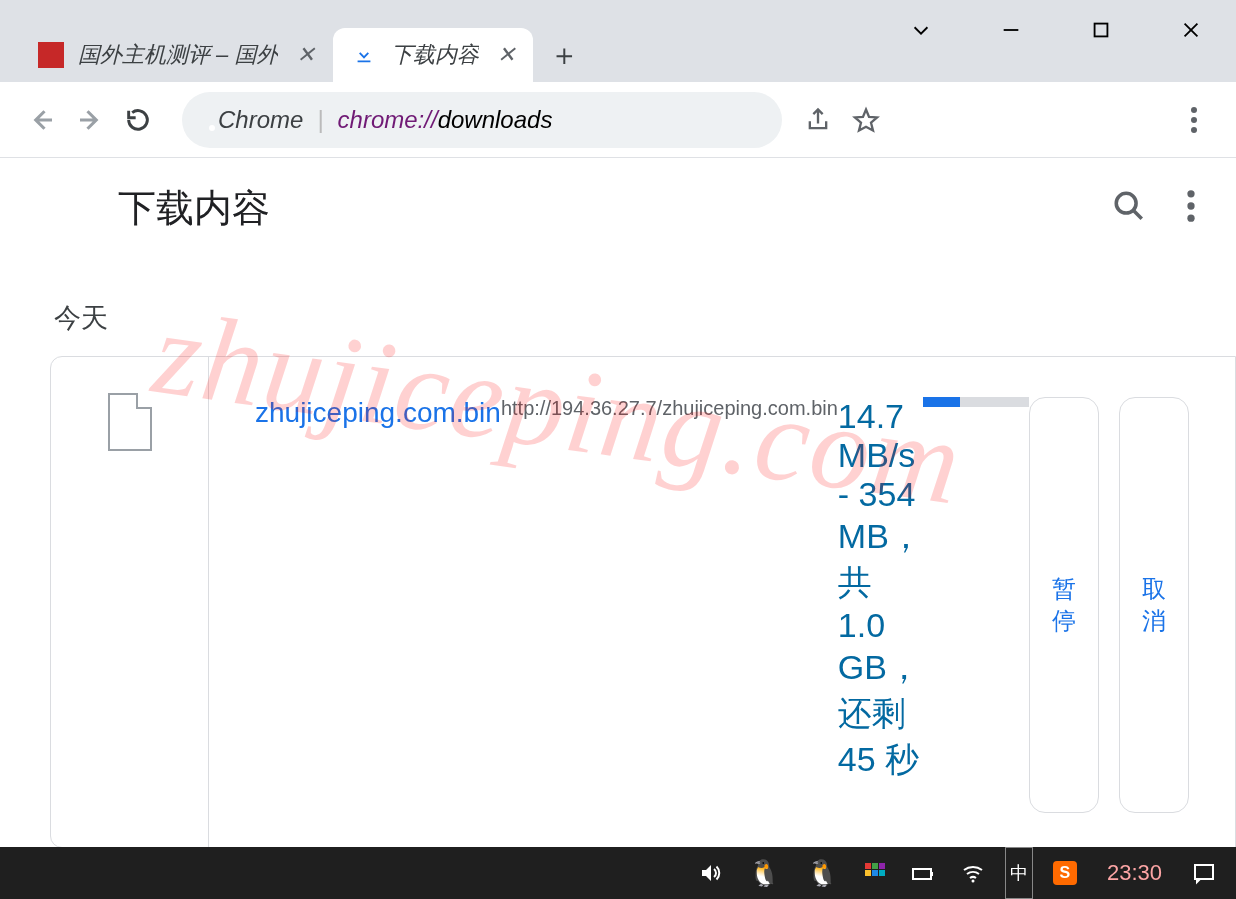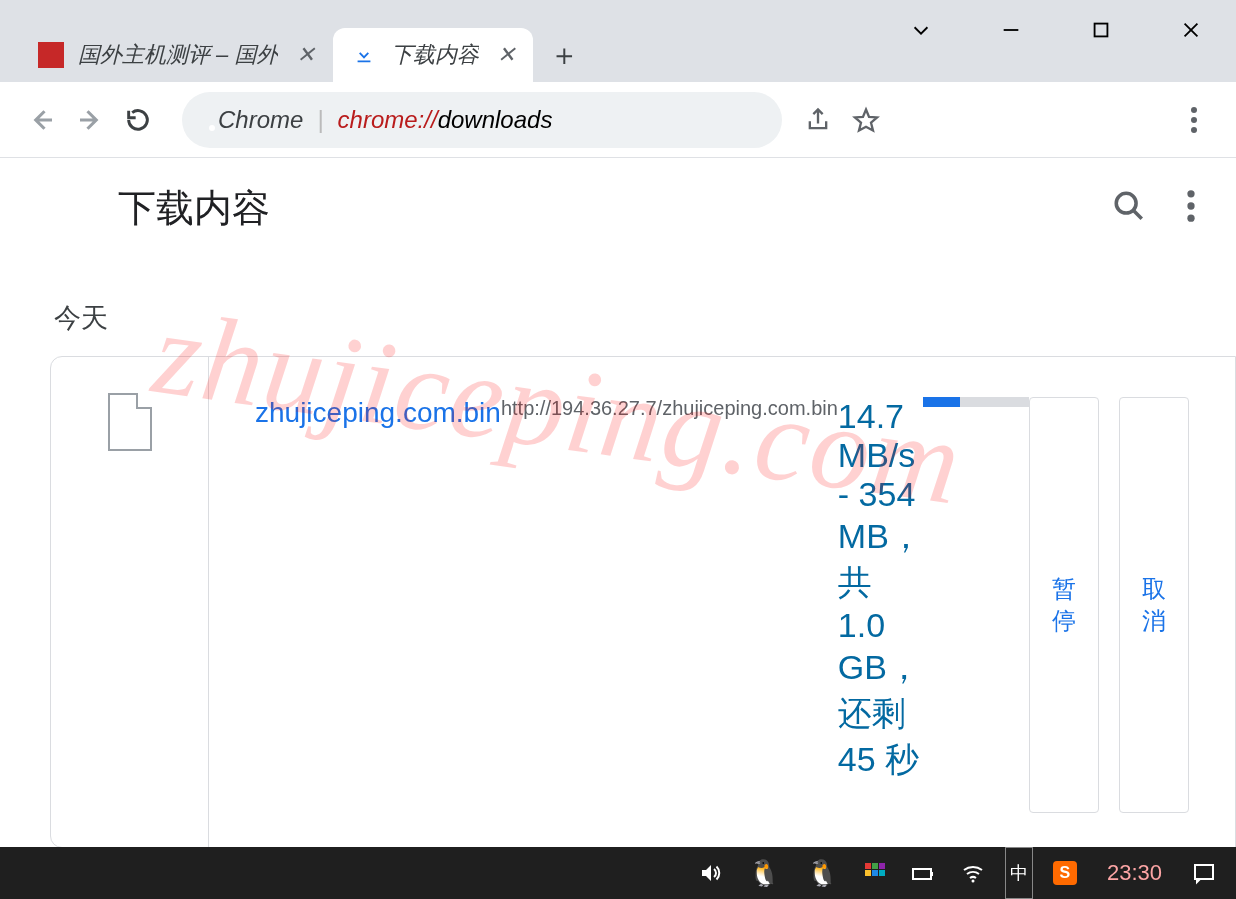--- a/index.html
+++ b/index.html
@@ -19,21 +19,21 @@
   .wc { width:90px; display:flex; align-items:center; justify-content:center; color:#000; }
   .wc svg { width:22px; height:22px; }
 
   
   .toolbar { height:76px; background:#ffffff; display:flex; align-items:center; padding:0 18px; border-bottom:1px solid #dfe1e5;font-style:italic; }
   .nav-btn { width:48px; height:48px; display:flex; align-items:center; justify-content:center; color:#9aa0a6; border-radius:50%; }
   .nav-btn.active { color:#3c4043; }
   .omnibox { flex:0 0 auto; width:600px; height:56px; background:#eef1f3; border-radius:28px; display:flex; align-items:center; padding:0 22px; margin-left:20px; font-size:24px; color:#5f6368; }
   .omnibox .chrome-label { color:#3c4043; }
   .omnibox .sep { margin:0 14px; color:#bbb; }
-  .omnibox .url-dim { color:#b91c1c; }
+  .omnibox .url-dim { color:#701a75; }
   .omnibox .url-strong { color:#000; }
   .toolbar .icon { width:48px; height:48px; display:flex; align-items:center; justify-content:center; color:#5f6368;}
   .spacer { flex:1; }
   .menu-dots { width:48px; height:48px; display:flex; align-items:center; justify-content:center; color:#5f6368;}
 
   
   .content { flex:1; background:#ffffff; position:relative; overflow:hidden; }
   .page-header { display:flex; align-items:center; height:100px; padding:0 40px; }
   .page-header .logo { width:50px; height:50px; margin-right:28px; }
   .page-title { font-size:38px; color:#202124; font-weight:400;}
@@ -44,21 +44,21 @@
   .card .left { width:158px; border-right:1px solid #dadce0; display:flex; justify-content:center; padding-top:36px;}
   .fileicon { width:44px; height:58px; border:2px solid #9aa0a6; position:relative; background:#fff; }
   .fileicon:before { content:""; position:absolute; top:-2px; right:-2px; width:14px; height:14px; background:#fff; border-left:2px solid #9aa0a6; border-bottom:2px solid #9aa0a6; }
   .card .body { flex:1; padding:40px 46px 34px 46px; display:flex; flex-direction:row; }
   .filename { color:#1a73e8; font-size:28px; margin-bottom:24px; }
   .fileurl { color:#5f6368; font-size:20px; margin-bottom:40px; }
   .progress-text { color:#0369a1; font-size:34px; margin-bottom:30px;}
   .progress-bar { width:100%; height:10px; background:#dadce0; position:relative; margin-bottom:36px;}
   .progress-bar .fill { position:absolute; left:0; top:0; bottom:0; background:#1a73e8; }
   .actions { display:flex; gap:20px;}
-  .btn { border:1px solid #dadce0; background:#fff; color:#1a73e8; font-size:24px; padding:12px 22px; border-radius:4px; cursor:pointer; }
+  .btn { border:1px solid #dadce0; background:#fff; color:#1a73e8; font-size:24px; padding:12px 22px; border-radius:16px; cursor:pointer; }
 
   .watermark { position:absolute; top:200px; left:150px; right:0; font-size:120px; font-weight:400; color:rgba(255,0,0,0.18); transform:rotate(8deg); letter-spacing:2px; pointer-events:none; font-style:italic; font-family: Georgia, 'Times New Roman', serif;}
 
   
   .taskbar { height:52px; background:#1f1f1f; display:flex; align-items:center; justify-content:flex-end; padding:0 14px; gap:14px; color:#fff; position:absolute; bottom:0; left:0; right:0;}
   .tb-item { display:flex; align-items:center; justify-content:center; height:100%; padding:0 6px; font-size:20px;}
   .clock { font-size:22px; color:#fca5a5; padding:0 10px;}
   .tb-icon svg { width:24px; height:24px; }
 
   .fav-red { width:26px;height:26px;background:#c62828; display:inline-block;}

